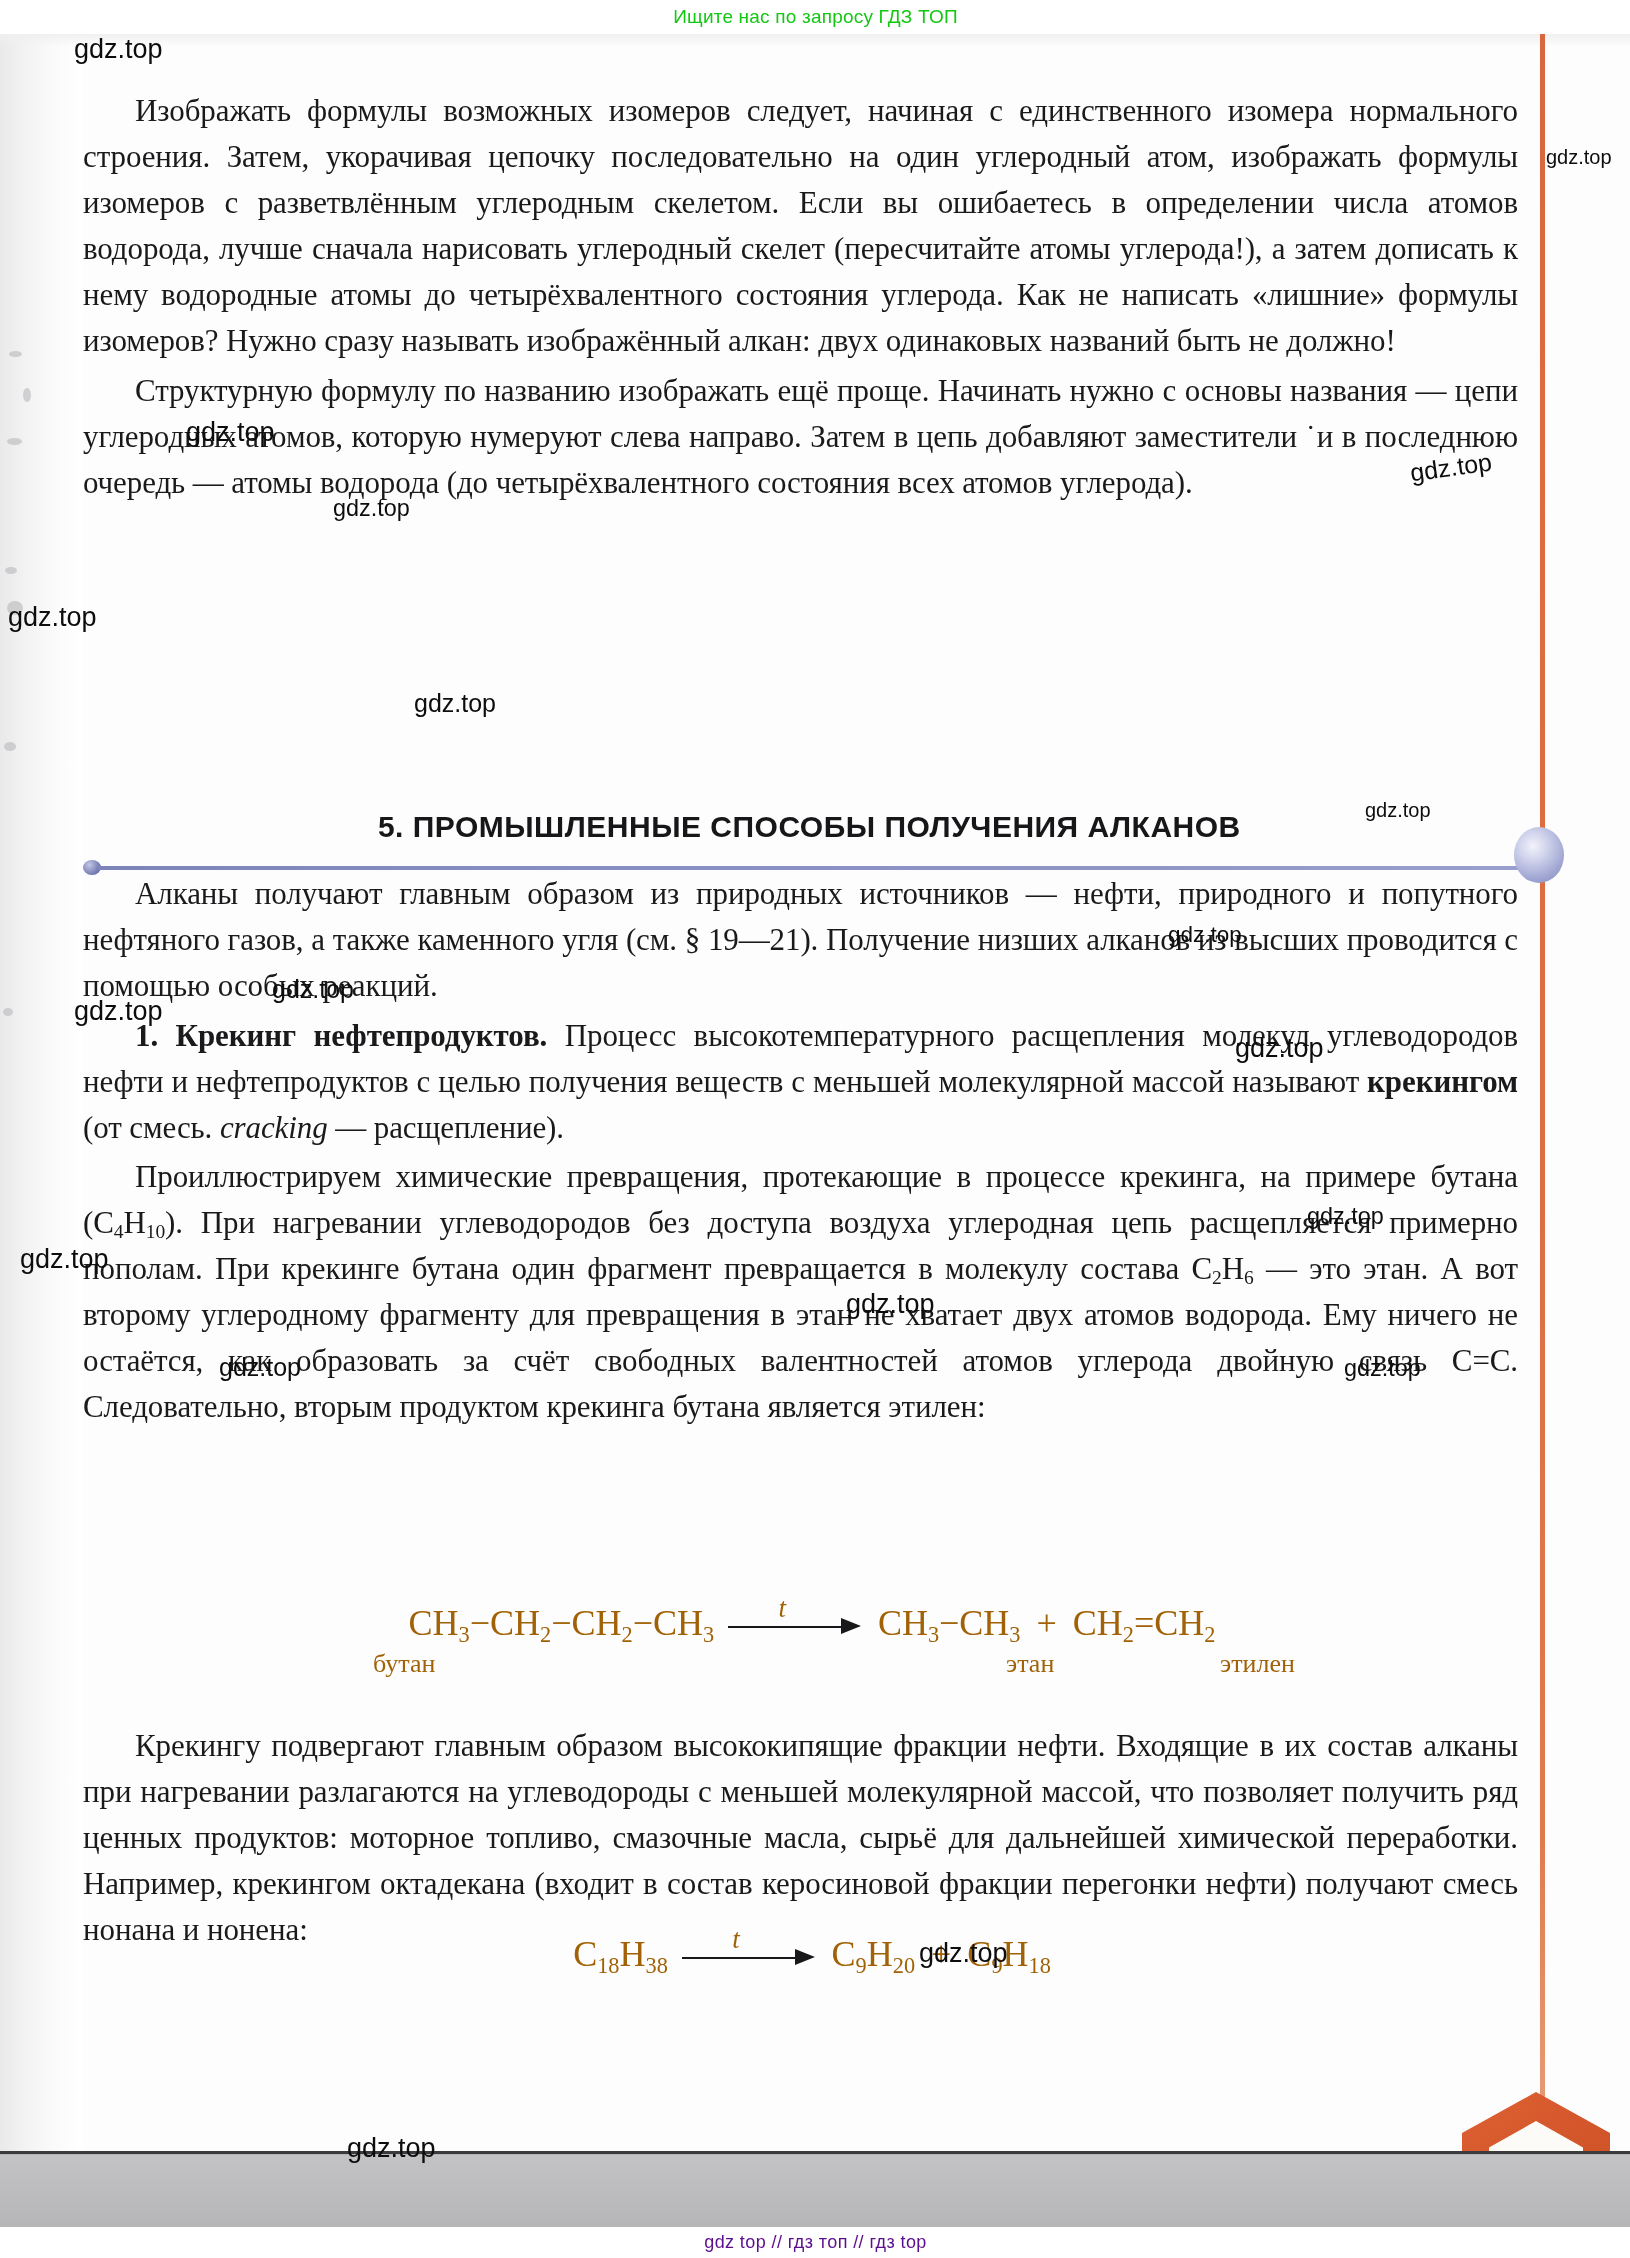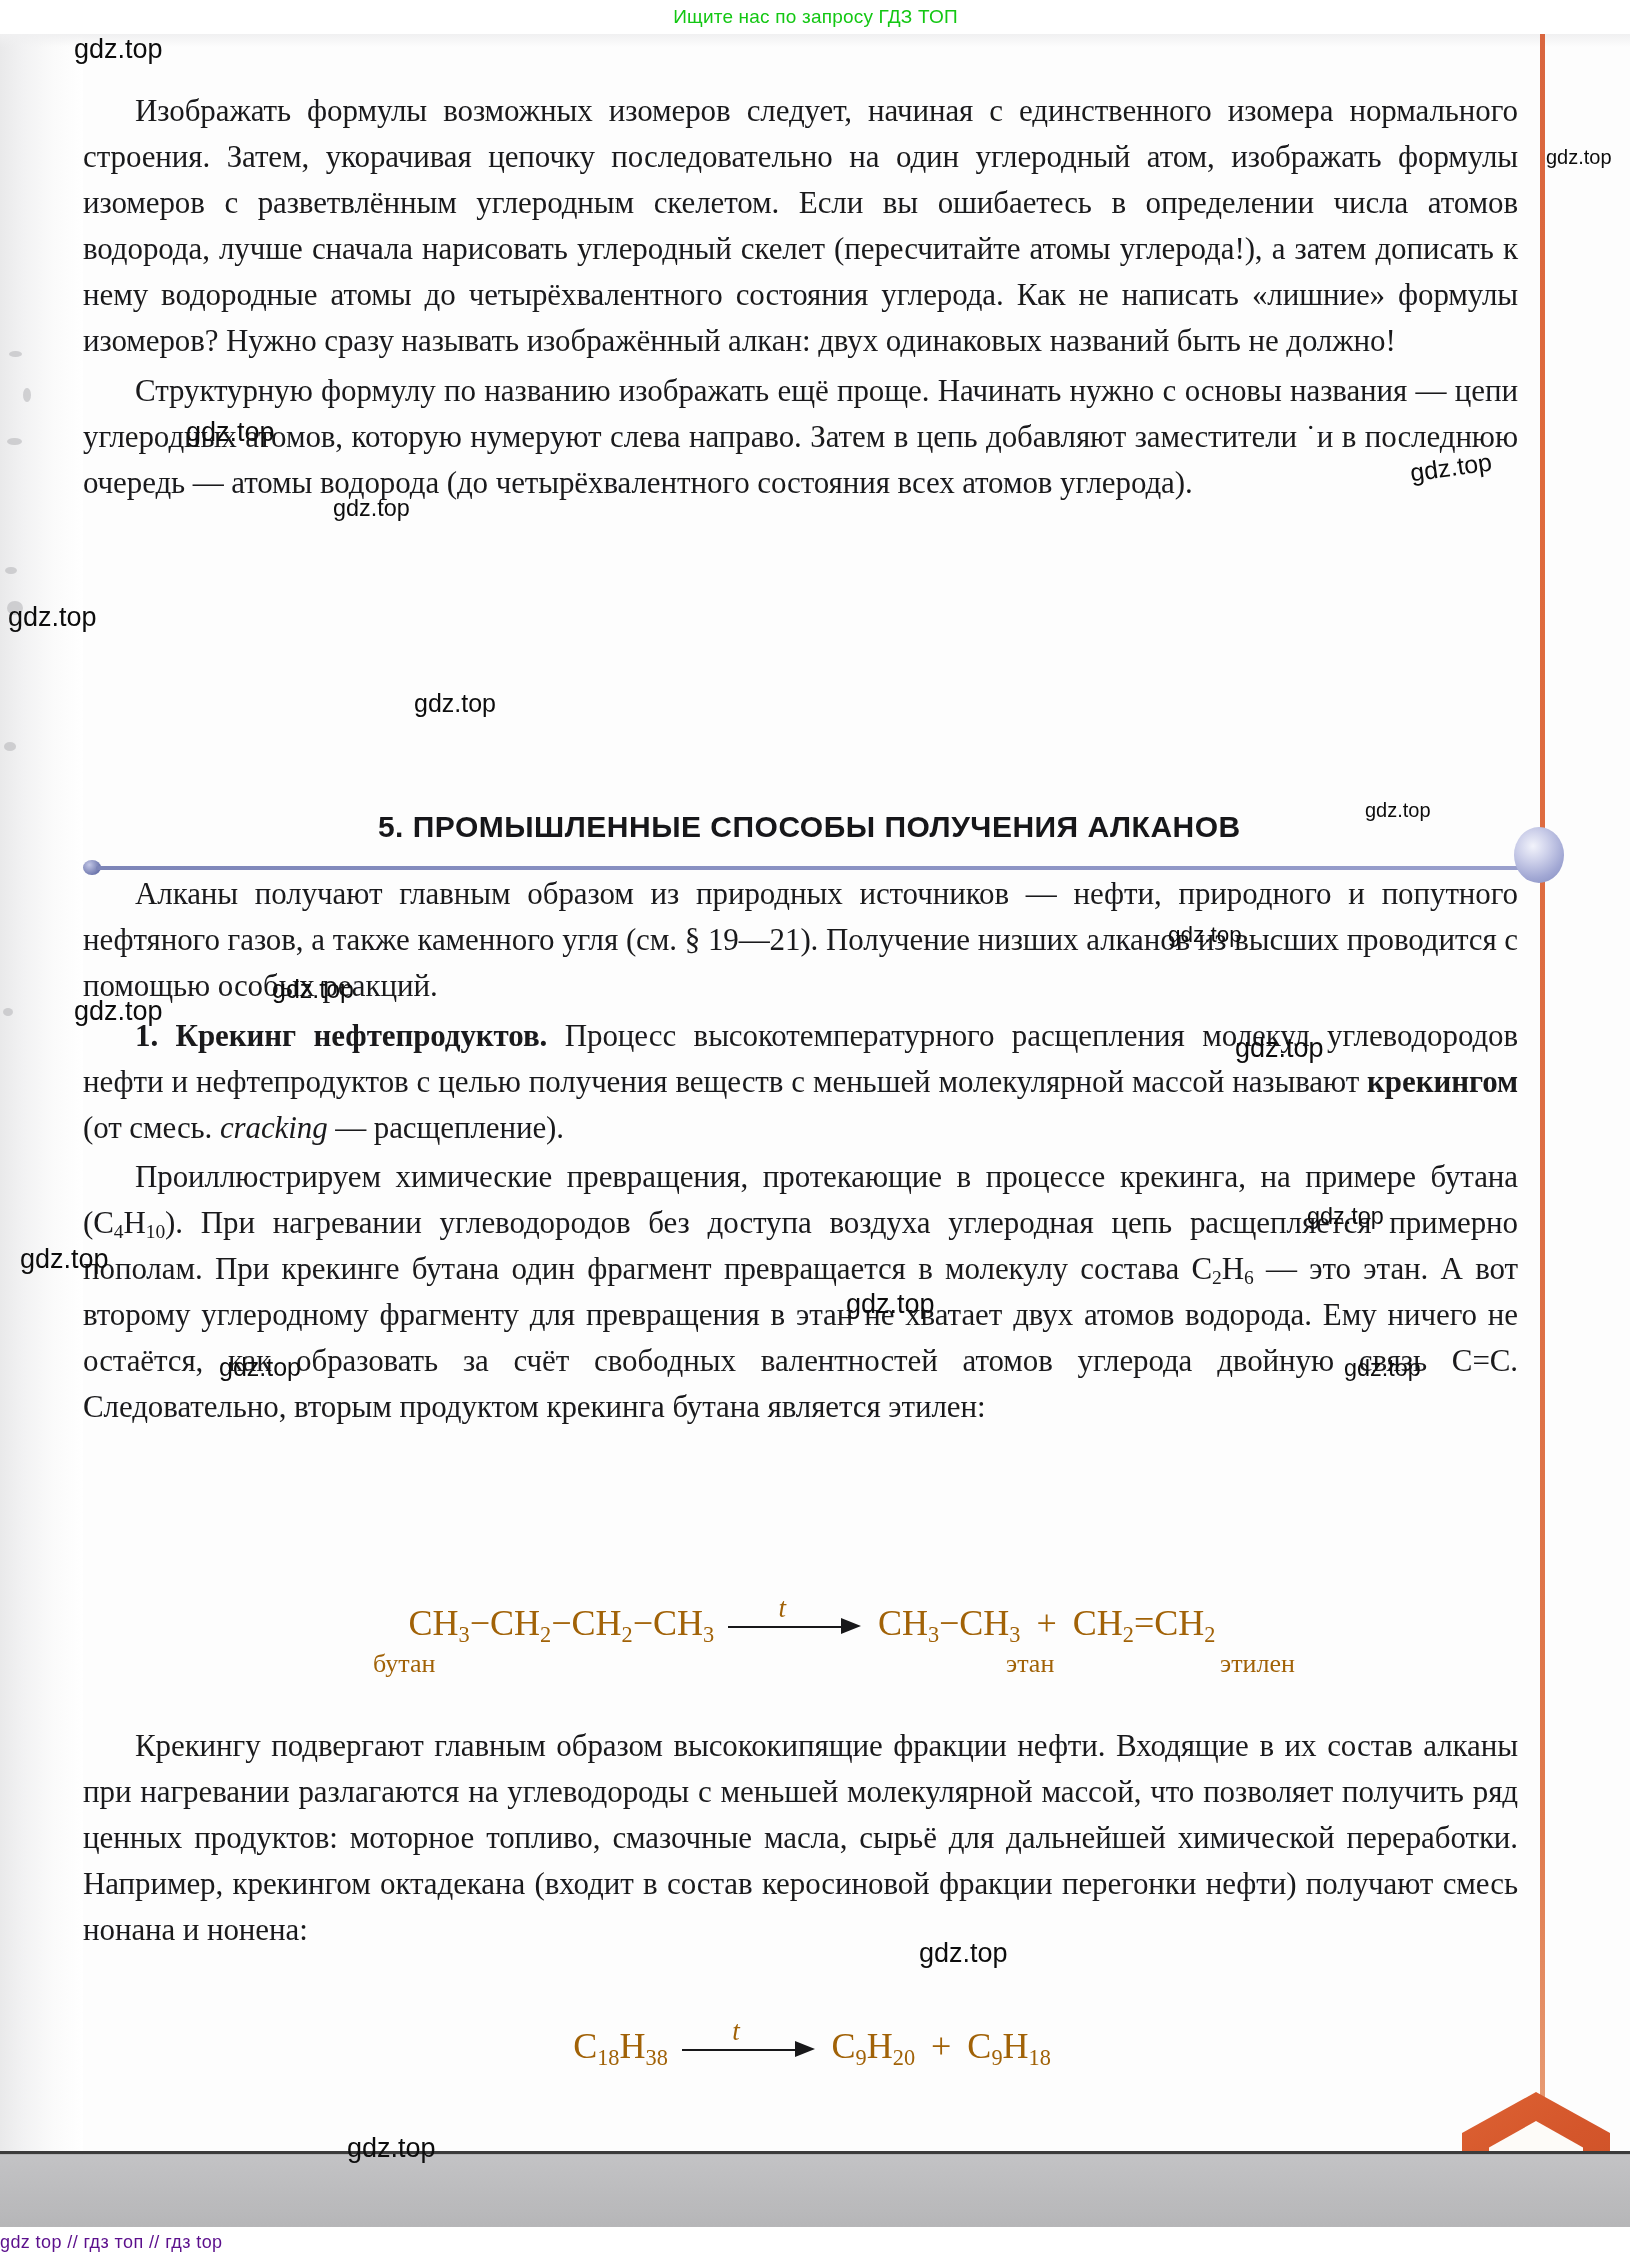--- a/index.html
+++ b/index.html
@@ -86,20 +86,21 @@
   }
 
   
   .footer {
     position: absolute;
     left: 0;
     top: 2227px;
     width: 1631px;
     height: 31.5px;
     background: #ffffff;
+    text-align: center;
   }
   .footer-text {
     font-family: "Liberation Sans", sans-serif;
     font-size: 18px;
     color: #5b0f8c;
     line-height: 31.5px;
     letter-spacing: 0.4px;
   }
 
   
@@ -177,21 +178,21 @@
   
   .equation {
     position: absolute;
     width: 1458px;
     left: 83px;
     text-align: left;
     font-family: "Liberation Serif", serif;
     color: #a16207;
   }
   .eq-main { top: 1568px; }
-  .eq-second { top: 1991px; font-family: Liberation Serif, serif; }
+  .eq-second { top: 1899px; font-family: Liberation Serif, serif; }
   .eq-row {
     font-size: 36px;
     display: flex;
     align-items: center;
     justify-content: center;
     gap: 0;
     white-space: nowrap;
   }
   .eq-row sub { font-size: 0.62em; vertical-align: -0.30em; }
   .arrow {

